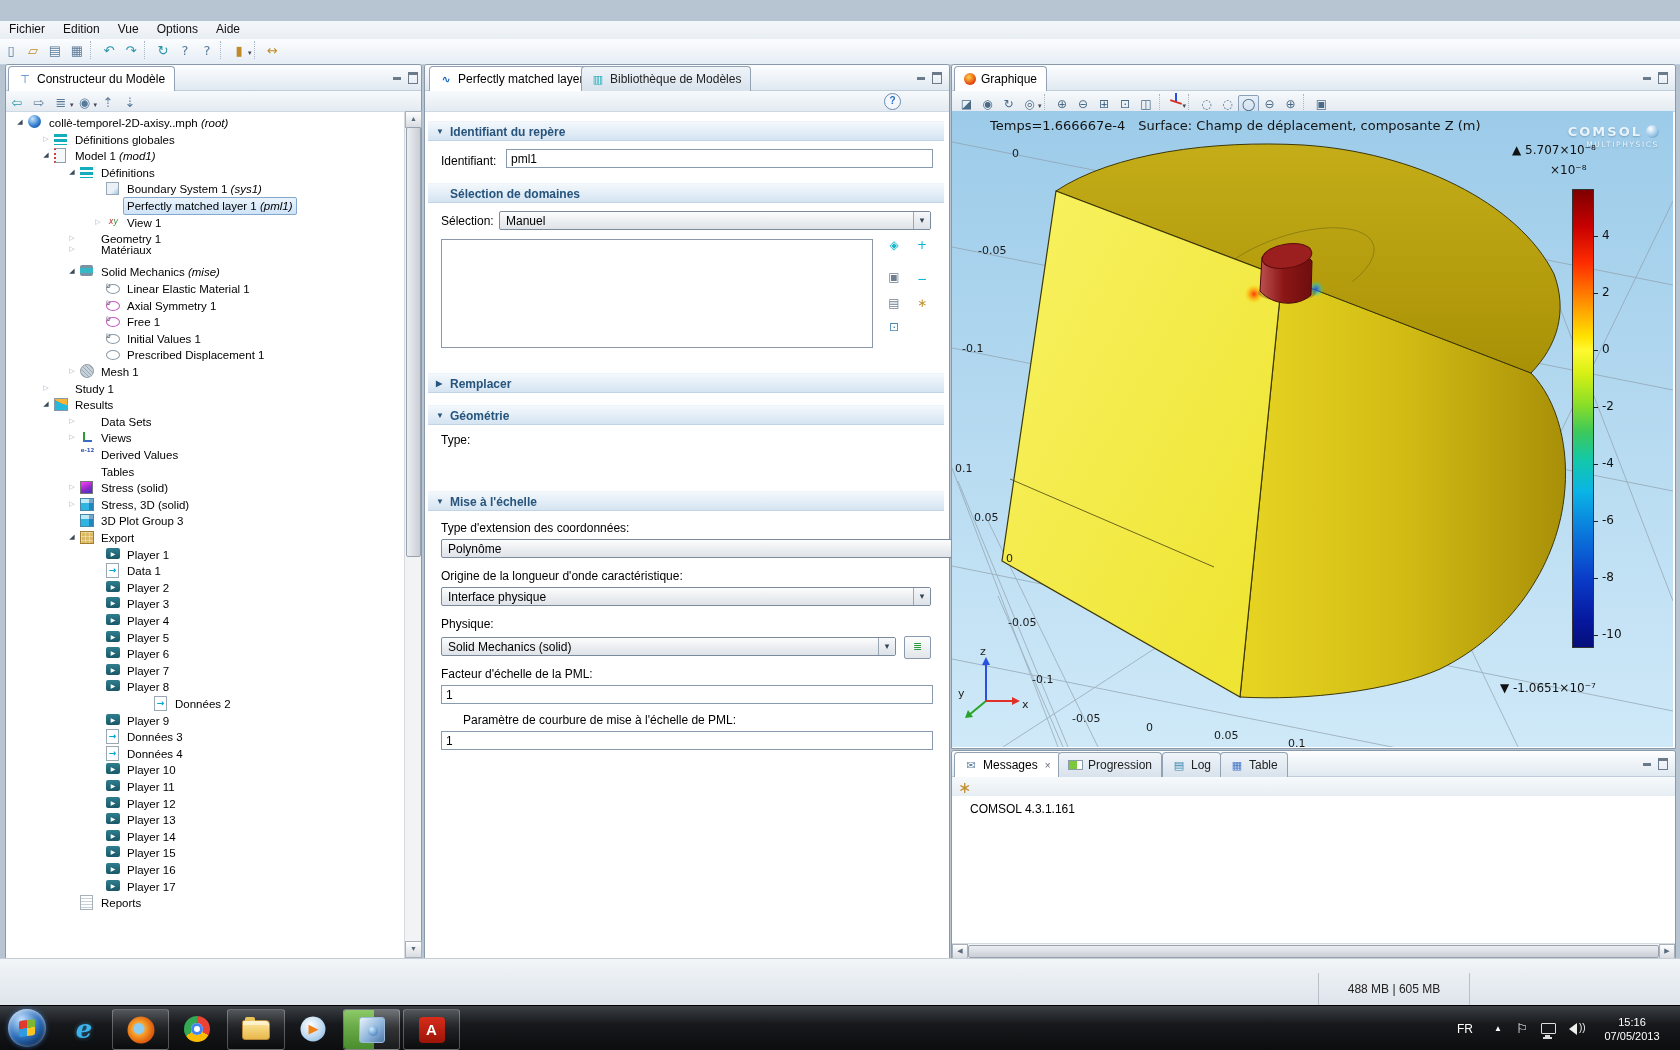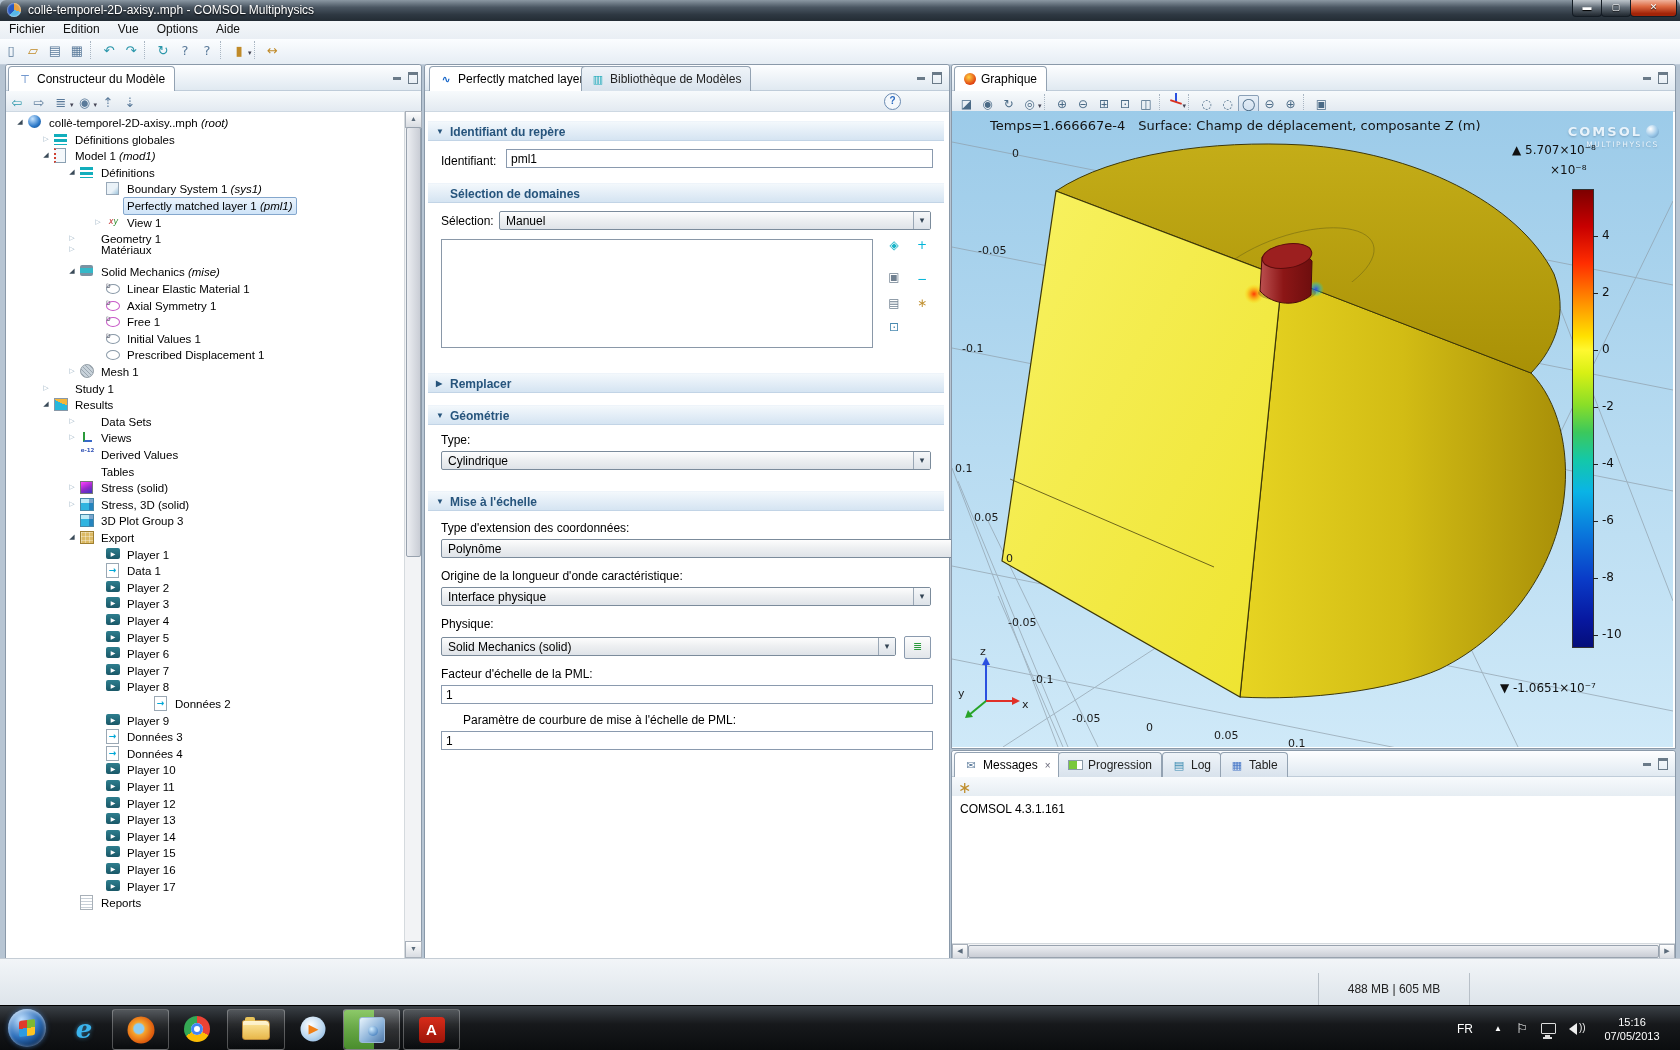--- a/index.html
+++ b/index.html
@@ -140,21 +140,21 @@
   #cbar{position:absolute;left:620px;top:78px;width:20px;height:457px;border:1px solid #333;
     background:linear-gradient(#7d0000,#c80000 8%,#ff2d00 16%,#ff9500 25%,#ffe100 32%,#fff830 35%,
       #d8f014 40%,#8ade28 47%,#3cc85c 53%,#14c8a8 59%,#0ab4e6 66%,#0a78dc 75%,#0a3cc8 85%,#0718a0 94%,#050e7a);}
   .ctick{position:absolute;left:650px;font:12px "DejaVu Sans",sans-serif;color:#111;}
   .ctick::before{content:"";position:absolute;left:-9px;top:8px;width:5px;height:1px;background:#222;}
   .cmax,.cscale,.cmin{position:absolute;font:12px "DejaVu Sans",sans-serif;color:#111;white-space:nowrap;text-align:right;}
   
   #panel-msg{left:951px;top:750px;width:723px;height:207px;}
   #msgbar{position:absolute;left:0;right:0;top:26px;height:19px;
     background:linear-gradient(#f7fafc,#e6edf3);border-bottom:1px solid #cdd8e2;}
-  #msgcontent{position:absolute;left:0;right:0;top:45px;bottom:14px;background:#fff;font-size:12px;color:#000;padding:6px 8px;}
+  #msgcontent{position:absolute;left:0;right:0;top:45px;bottom:14px;background:#fff;font-size:12px;color:#000;padding:6px 18px;}
   .tabico{display:inline-block;width:14px;text-align:center;font-family:"DejaVu Sans",sans-serif;font-size:11px;}
   .prog-ic{display:inline-block;width:13px;height:8px;border:1px solid #8a9aa8;background:linear-gradient(90deg,#7ac83c 0 60%,#fff 60%);}
   .closex{font-size:10px;color:#667;margin-left:2px;}
   .hscroll{position:absolute;left:0;right:0;bottom:0;height:14px;background:#f2f3f5;border-top:1px solid #d5dade;}
   .hbtn{position:absolute;top:0;width:14px;height:13px;background:linear-gradient(#fefefe,#d8dce2);
     border:1px solid #a8b0ba;color:#5a6a7a;font-size:7px;text-align:center;line-height:12px;}
   .hthumb{position:absolute;left:16px;right:16px;top:1px;height:11px;background:linear-gradient(#eceef2,#c9cdd5);
     border:1px solid #98a2ae;border-radius:2px;}
   
   #statusbar{position:absolute;left:0;top:958px;width:1680px;height:47px;background:linear-gradient(#f2f5f8,#dde4ea);
@@ -204,27 +204,20 @@
   #tray-vol i::after{content:"))";position:absolute;left:10px;top:-7px;font-size:10px;color:#eee;font-style:normal;}
   #tray-clock{right:8px;width:80px;flex-direction:column;font-size:11px;line-height:14px;text-align:center;}
   
   .sectlabel{display:inline;}
 </style>
 </head>
 <body>
 
 <div id="screen">
 
-  <div id="titlebar">
-    <div id="appicon"></div>
-    <div id="wtitle">collè-temporel-2D-axisy..mph - COMSOL Multiphysics</div>
-    <div class="wctl" id="btn-min">▬</div>
-    <div class="wctl" id="btn-max">▢</div>
-    <div class="wctl" id="btn-close">✕</div>
-  </div>
 
   <div id="menubar"><span>Fichier</span><span>Edition</span><span>Vue</span><span>Options</span><span>Aide</span></div>
   <div id="maintoolbar"><span class="tico">▯</span><span class="tico gold">▱</span><span class="tico">▤</span><span class="tico">▦</span><span class="tsep"></span><span class="tico teal">↶</span><span class="tico teal">↷</span><span class="tsep"></span><span class="tico teal">↻</span><span class="tico">?</span><span class="tico">?</span><span class="tsep"></span><span class="tico gold">▮</span><span class="dd">▾</span><span class="tsep"></span><span class="tico gold">↔</span></div>
 
   <div class="panel" id="panel-left">
     <div class="phead">
       <div class="vtab act" style="left:2px;">
         <span class="tabico" style="color:#4a7ac0;">⊤</span>
         <span>Constructeur du Modèle</span>
       </div>
@@ -494,23 +487,20 @@
     <div class="sect" style="top:308px;">
       <span class="ar">▶</span>
       <span class="sectlabel">Remplacer</span>
     </div>
 
     <div class="sect" style="top:340px;">
       <span class="ar">▼</span>
       <span class="sectlabel">Géométrie</span>
     </div>
     <div class="flb" style="top:368px;">Type:</div>
-    <div class="combo" style="left:16px;top:386px;width:490px;">
-      <span>Cylindrique</span>
-    </div>
 
     <div class="sect" style="top:426px;">
       <span class="ar">▼</span>
       <span class="sectlabel">Mise à l'échelle</span>
     </div>
     <div class="flb" style="top:456px;">Type d'extension des coordonnées:</div>
     <div class="combo" style="left:16px;top:474px;width:542px;">
       <span>Polynôme</span>
     </div>
     <div class="flb" style="top:504px;">Origine de la longueur d'onde caractéristique:</div>

